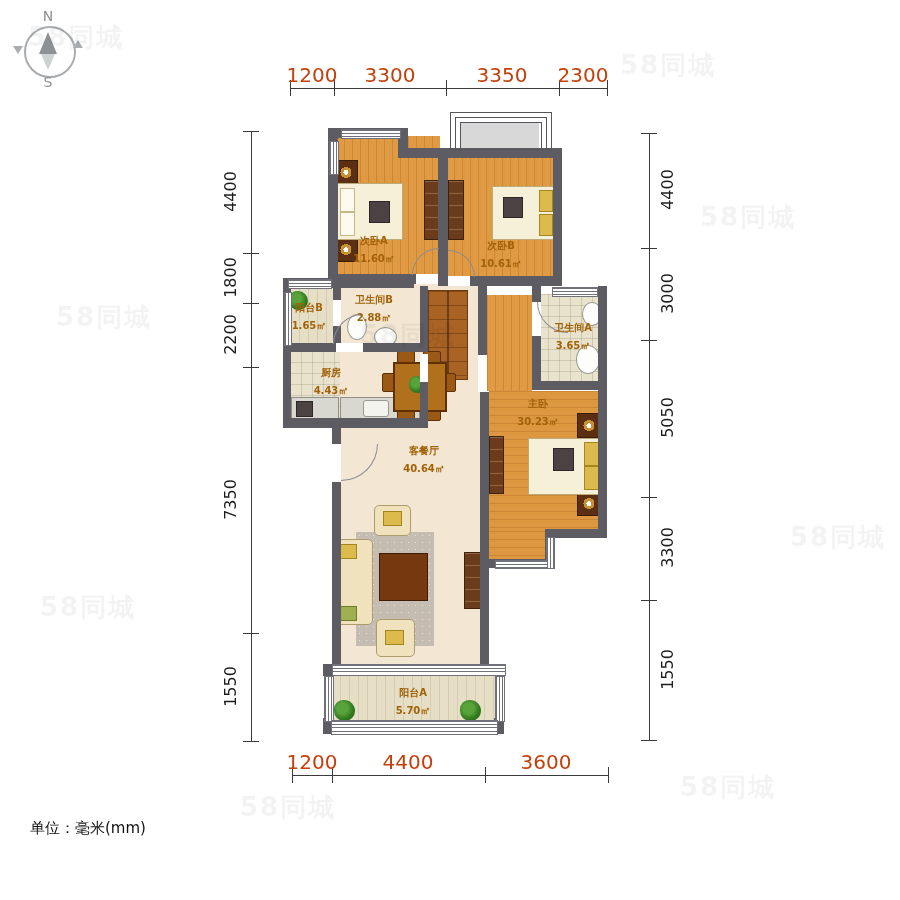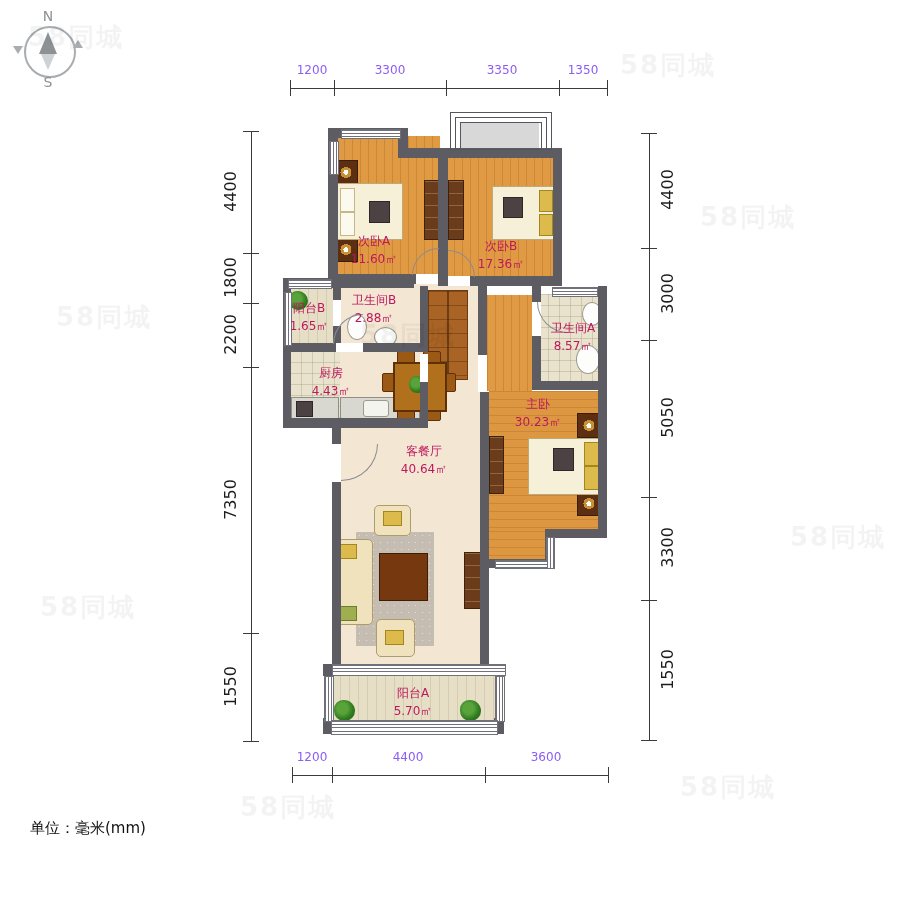--- a/index.html
+++ b/index.html
@@ -37,24 +37,24 @@
   .tbl{background:#b0701c;border:2px solid #5f3008}
   .ch{background:#9a5a15;border:1px solid #5f3008;border-radius:2px}
   .sofa{background:#efe2bc;border:1px solid #ad9c6c;border-radius:5px}
   .rug{background-color:#c6bdb2;background-image:radial-gradient(rgba(255,255,255,.55) 18%,transparent 20%);background-size:7px 7px}
   .ct{background:#76380f;border:1px solid #401c04}
   .plant{background:radial-gradient(circle at 40% 40%,#58a33a 0 30%,#2f7a1e 60%,#246014 100%);border-radius:45% 55% 50% 50%}
   .fix{background:#fdfdfb;border:1px solid #9a9a92;border-radius:50%}
   .fxr{background:#f4f4ee;border:1px solid #9a9a92;border-radius:3px}
   .cnt{background:#d8d8d0;border:1px solid #8f8f87}
   
-  .rl{position:absolute;transform:translateX(-50%);text-align:center;color:#be185d;font-weight:400;
-      font-size:12px;line-height:18px;white-space:nowrap;z-index:40}
+  .rl{position:absolute;transform:translateX(-50%);text-align:center;color:#a16207;font-weight:700;
+      font-size:10px;line-height:18px;white-space:nowrap;z-index:40}
   .rl span{display:block}
-  .dh{position:absolute;color:#8b5cf6;font-size:12px;z-index:40;transform:translateX(-50%);white-space:nowrap}
+  .dh{position:absolute;color:#c2410c;font-size:20px;z-index:40;transform:translateX(-50%);white-space:nowrap}
   .dv{position:absolute;width:80px;text-align:center;color:#1c1c1c;font-size:16px;z-index:40;transform:rotate(-90deg)}
   .dl{position:absolute;background:#3a3a3a;z-index:39}
   .wm{position:absolute;color:#000;opacity:.045;font-size:26px;font-weight:700;letter-spacing:2px;z-index:50}
   .ftr{position:absolute;color:#111;font-size:15px}
   .cp{position:absolute;color:#8a8a8a;font-size:15px;font-family:"DejaVu Serif","Liberation Serif",serif}
   .cmp-txt{position:absolute;color:#8d9194;font-size:14px;width:16px;text-align:center}
 </style>
 </head>
 <body>
 
@@ -206,37 +206,37 @@
   <i class="arc" style="left:537px;top:302px;width:30px;height:30px;border-left-width:1.6px;border-bottom-width:1.6px;border-radius:0 0 0 100%"></i>
   <i class="arc" style="left:341px;top:444px;width:36px;height:36px;border-right-width:1.6px;border-bottom-width:1.6px;border-radius:0 0 100% 0"></i>
   <i class="arc" style="left:333px;top:314px;width:29px;height:29px;border-top-width:1.6px;border-left-width:1.6px;border-radius:100% 0 0 0"></i>
 
   <div class="rl" style="left:374px;top:232px">
     <span>次卧A</span>
     <span>11.60㎡</span>
   </div>
   <div class="rl" style="left:501px;top:237px">
     <span>次卧B</span>
-    <span>17.36㎡</span>
+    <span>10.61㎡</span>
   </div>
   <div class="rl" style="left:309px;top:299px">
     <span>阳台B</span>
     <span>1.65㎡</span>
   </div>
   <div class="rl" style="left:374px;top:291px">
     <span>卫生间B</span>
     <span>2.88㎡</span>
   </div>
   <div class="rl" style="left:331px;top:364px">
     <span>厨房</span>
     <span>4.43㎡</span>
   </div>
   <div class="rl" style="left:573px;top:319px">
     <span>卫生间A</span>
-    <span>8.57㎡</span>
+    <span>3.65㎡</span>
   </div>
   <div class="rl" style="left:538px;top:395px">
     <span>主卧</span>
     <span>30.23㎡</span>
   </div>
   <div class="rl" style="left:424px;top:442px">
     <span>客餐厅</span>
     <span>40.64㎡</span>
   </div>
   <div class="rl" style="left:413px;top:684px">
@@ -246,21 +246,21 @@
 
   <i class="dl" style="left:290px;top:88px;width:318px;height:1px"></i>
   <i class="dl" style="left:290px;top:80px;width:1px;height:16px"></i>
   <i class="dl" style="left:334px;top:80px;width:1px;height:16px"></i>
   <i class="dl" style="left:446px;top:80px;width:1px;height:16px"></i>
   <i class="dl" style="left:559px;top:80px;width:1px;height:16px"></i>
   <i class="dl" style="left:607px;top:80px;width:1px;height:16px"></i>
   <span class="dh" style="left:312px;top:63px">1200</span>
   <span class="dh" style="left:390px;top:63px">3300</span>
   <span class="dh" style="left:502px;top:63px">3350</span>
-  <span class="dh" style="left:583px;top:63px">1350</span>
+  <span class="dh" style="left:583px;top:63px">2300</span>
 
   <i class="dl" style="left:292px;top:775px;width:316px;height:1px"></i>
   <i class="dl" style="left:292px;top:767px;width:1px;height:16px"></i>
   <i class="dl" style="left:332px;top:767px;width:1px;height:16px"></i>
   <i class="dl" style="left:485px;top:767px;width:1px;height:16px"></i>
   <i class="dl" style="left:608px;top:767px;width:1px;height:16px"></i>
   <span class="dh" style="left:312px;top:750px">1200</span>
   <span class="dh" style="left:408px;top:750px">4400</span>
   <span class="dh" style="left:546px;top:750px">3600</span>
 

